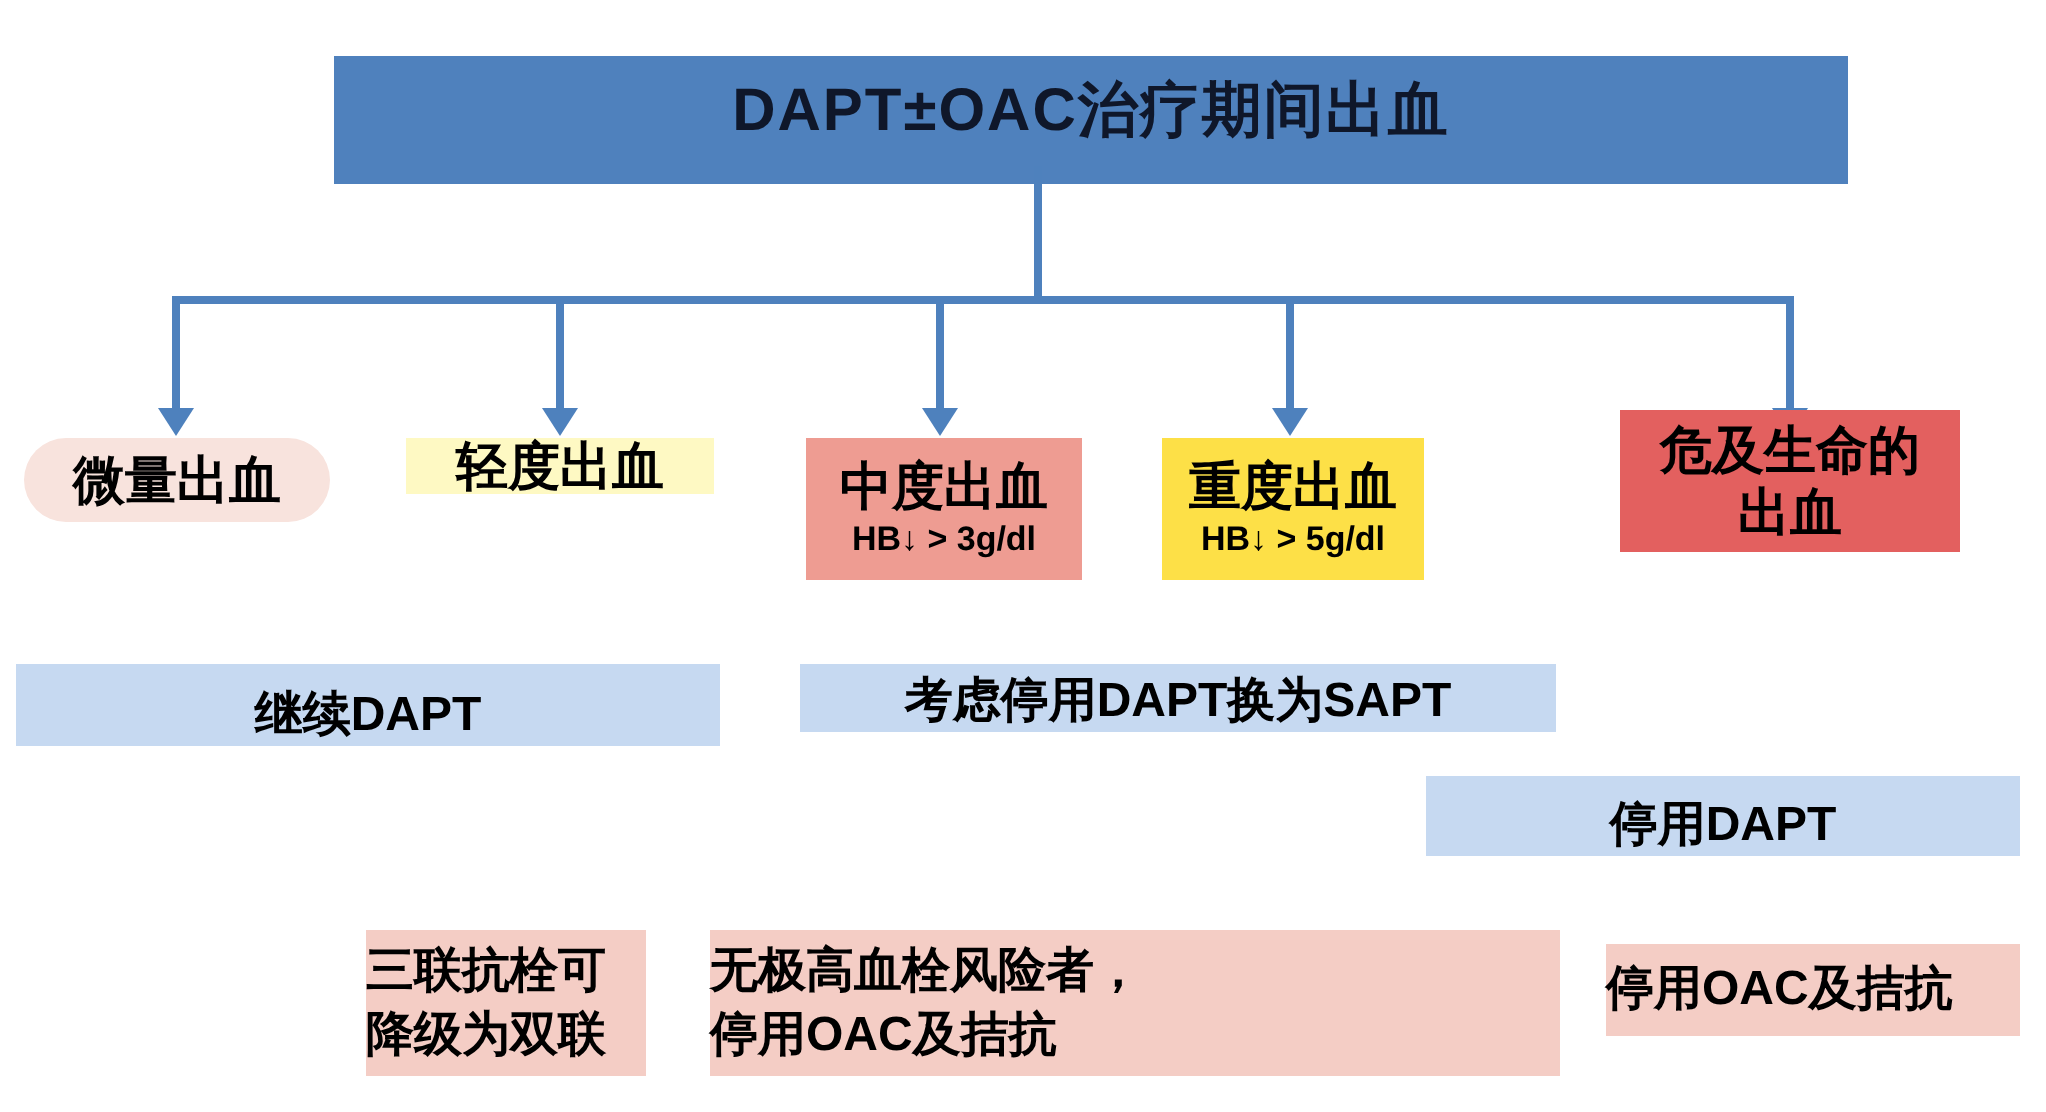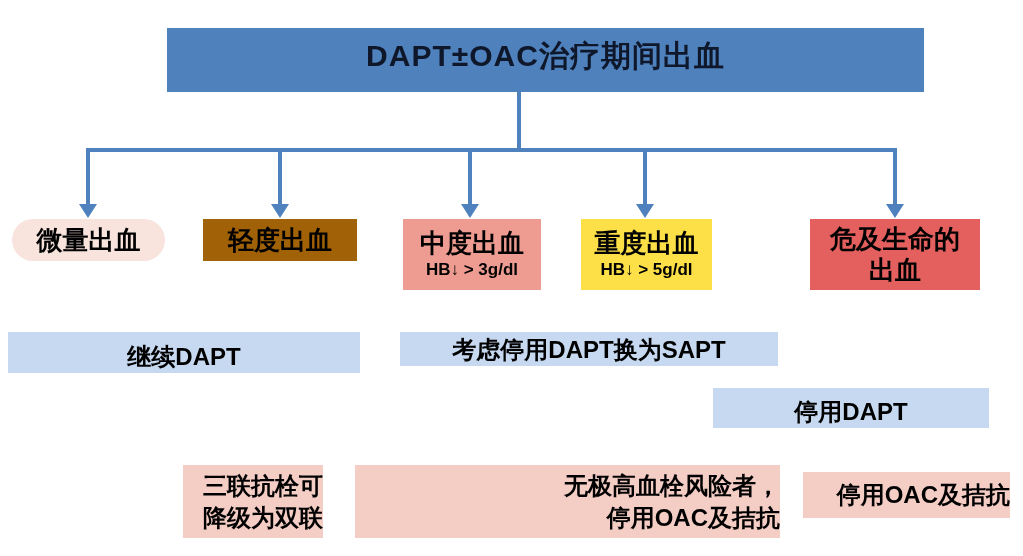--- a/index.html
+++ b/index.html
@@ -32,37 +32,37 @@
     border-right:9px solid transparent;
     border-top:14px solid #4E81BD;
   }
   
   .cat{
     text-align:center;font-size:26px;
     display:flex;flex-direction:column;justify-content:center;
     box-sizing:border-box;
   }
   #cat1{left:12px;top:219px;width:153px;height:42px;background:#F8E3DD;border-radius:21px;}
-  #cat2{left:203px;top:219px;width:154px;height:42px;background:#a16207;}
+  #cat2{left:203px;top:219px;width:154px;height:28px;background:#fef9c3;}
   #cat3{left:403px;top:219px;width:138px;height:71px;background:#EE9C92;justify-content:center;}
   #cat4{left:581px;top:219px;width:131px;height:71px;background:#fde047;}
-  #cat5{left:810px;top:219px;width:170px;height:71px;background:#E3605F;}
+  #cat5{left:810px;top:205px;width:170px;height:71px;background:#E3605F;}
   .cat .main{font-size:26px;line-height:31px;}
   .cat .sub{font-size:17px;line-height:22px;}
   
   .treat{
     background:#C6D9F1;text-align:center;font-size:24px;
     display:flex;flex-direction:column;justify-content:flex-end;
   }
   #treat1{left:8px;top:332px;width:352px;height:41px;}
   #treat2{left:400px;top:332px;width:378px;height:34px;}
-  #treat3{left:713px;top:388px;width:276px;height:40px;}
+  #treat3{left:713px;top:388px;width:297px;height:40px;}
   
   .note{
-    background:#F4CDC5;text-align:right;font-size:24px;
+    background:#F4CDC5;text-align:left;font-size:24px;
     display:flex;flex-direction:column;justify-content:center;
   }
   #note1{left:183px;top:465px;width:140px;height:73px;}
   #note2{left:355px;top:465px;width:425px;height:73px;}
   #note3{left:803px;top:472px;width:207px;height:46px;}
   .note .ln{line-height:32px;}
 </style>
 </head>
 <body>
 

